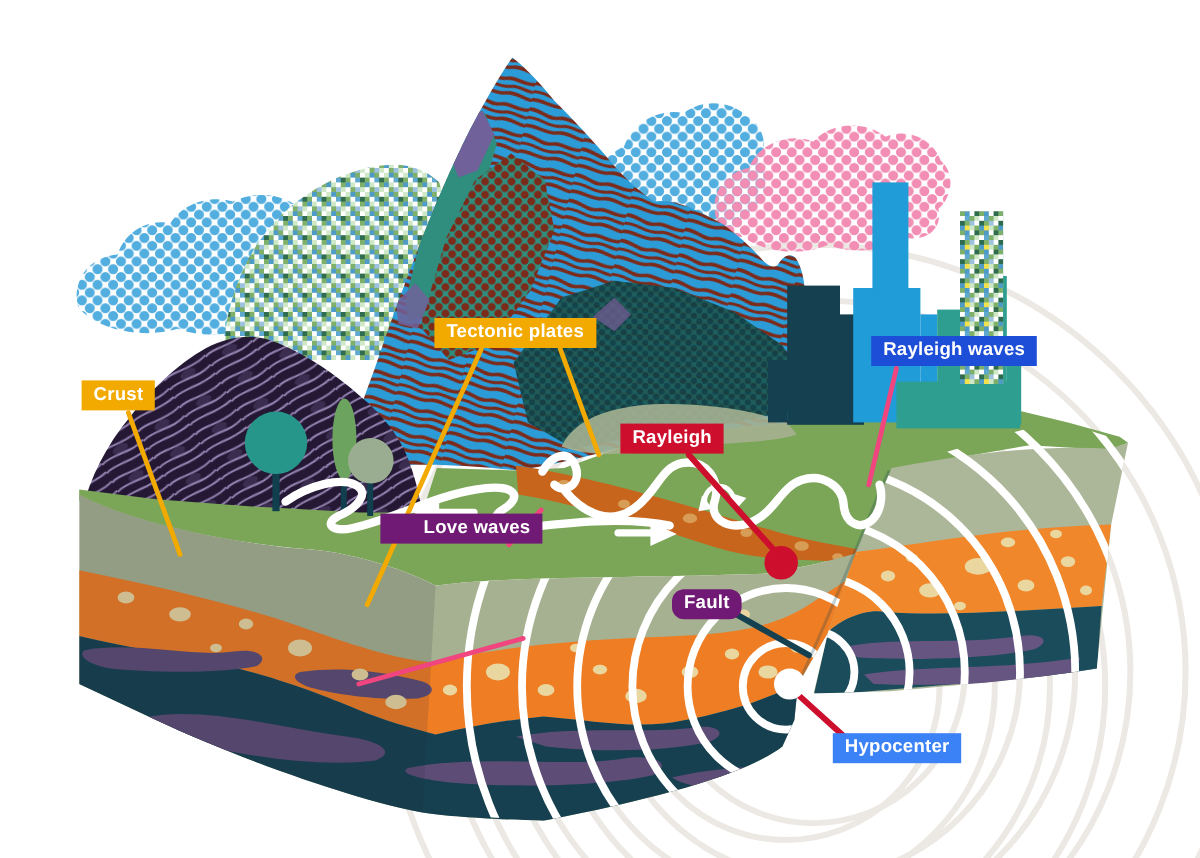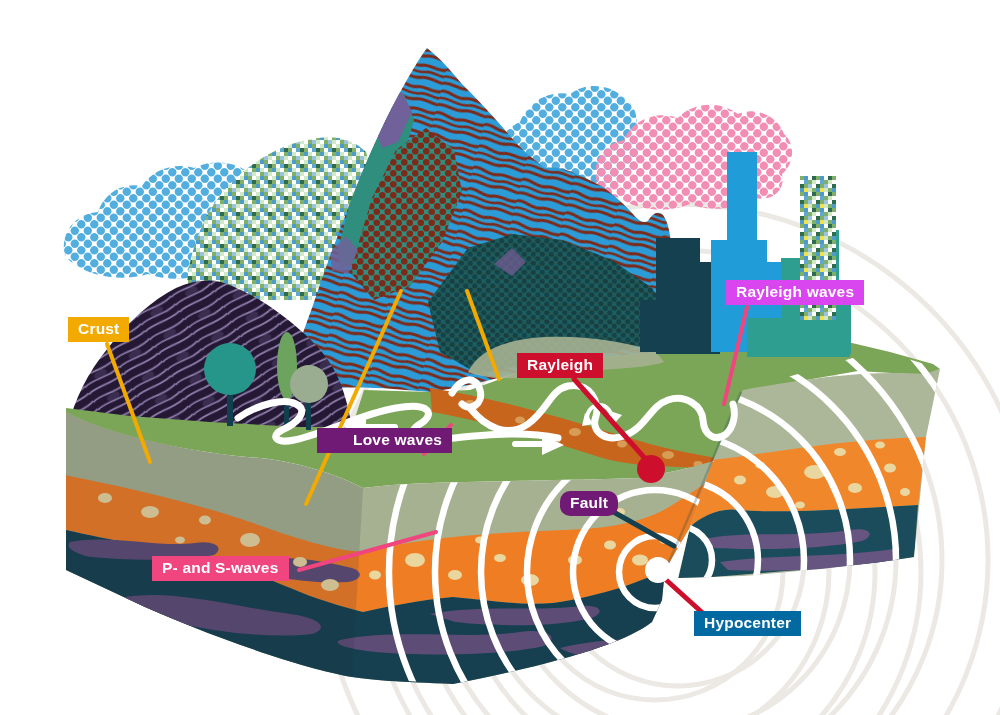--- a/index.html
+++ b/index.html
@@ -302,19 +302,19 @@
     <line x1="747" y1="307" x2="724" y2="404" stroke="#F0457E" stroke-width="4"></line>
     <line x1="574" y1="379" x2="650" y2="464" stroke="#CE0E2D" stroke-width="5"></line>
     <line x1="603" y1="506" x2="674" y2="546" stroke="#15404F" stroke-width="5"></line>
     <line x1="664" y1="578" x2="706" y2="616" stroke="#CE0E2D" stroke-width="5"></line>
   </g>
   <circle cx="658" cy="570" r="13" fill="#FFFFFF"></circle>
   <circle cx="651" cy="469" r="14" fill="#CE0E2D"></circle>
 </svg>
 
   <div class="label" style="left: 68px; top: 317px; background-color: rgb(242, 169, 0); text-align: center;">Crust</div>
-  <div class="label" style="left: 726px; top: 280px; background-color: #d946ef;">Rayleigh waves</div>
+  <div class="label" style="left: 362px; top: 265px; background-color: rgb(242, 169, 0);">Tectonic plates</div>
+  <div class="label" style="left: 726px; top: 280px; background-color: #1d4ed8;">Rayleigh waves</div>
   <div class="label" style="left: 517px; top: 353px; background-color: rgb(206, 14, 45);">Rayleigh</div>
   <div class="label" style="left: 317px; top: 428px; background-color: #701a75; padding-left: 36px;">Love waves</div>
   <div class="label" style="left: 560px; top: 491px; background-color: #701a75; border-radius: 10px;">Fault</div>
-  <div class="label" style="left: 152px; top: 556px; background-color: rgb(240, 69, 126);">P- and S-waves</div>
-  <div class="label" style="left: 694px; top: 611px; background-color: #0369a1;">Hypocenter</div>
+  <div class="label" style="left: 694px; top: 611px; background-color: #3b82f6;">Hypocenter</div>
 </div>
 
 </body></html>

